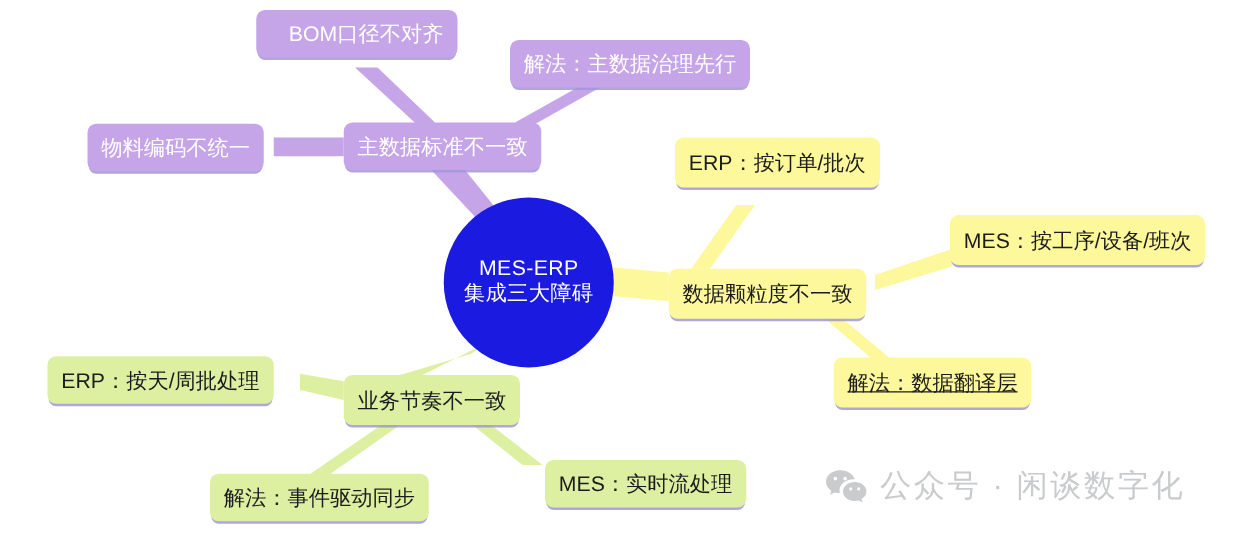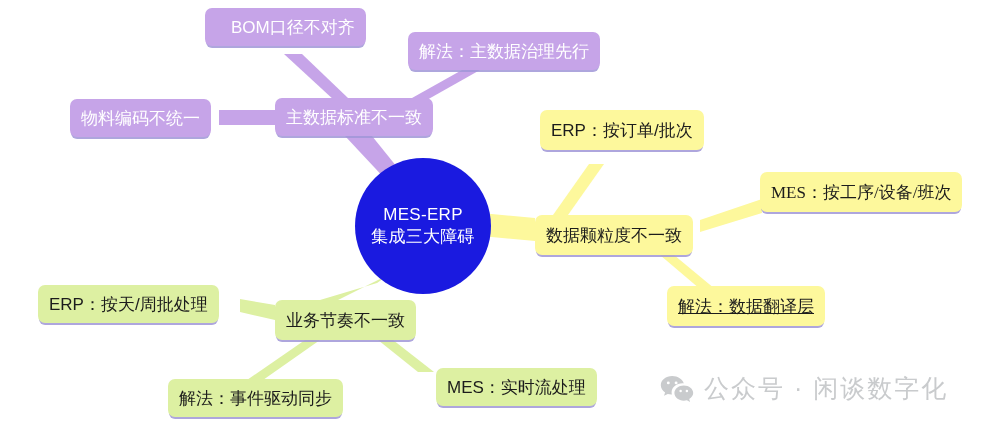--- a/index.html
+++ b/index.html
@@ -38,21 +38,21 @@
     flex-direction: column;
     align-items: center;
     justify-content: center;
     color: #ffffff;
     font-size: 17px;
     line-height: 1.32;
     letter-spacing: 0.3px;
     z-index: 5;
   }
   .root-line-1 { white-space: nowrap; }
-  .root-line-2 { white-space: nowrap; }
+  .root-line-2 { white-space: nowrap; font-family: Liberation Mono, monospace; }
 
   
   .node {
     position: absolute;
     box-sizing: border-box;
     border-radius: 7px;
     display: flex;
     align-items: center;
     padding: 0 11px;
     white-space: nowrap;
@@ -145,21 +145,21 @@
   </div>
 
   <div class="node yellow" style="left:535px; top:215px; height:40px;">
     <span>数据颗粒度不一致</span>
   </div>
 
   <div class="node yellow" style="left:540px; top:110px; height:40px;justify-content:flex-end;">
     <span>ERP：按订单/批次</span>
   </div>
 
-  <div class="node yellow" style="left:760px; top:172px; height:40px;font-family:Liberation Serif, serif;">
+  <div class="node yellow" style="left:760px; top:172px; height:40px;">
     <span>MES：按工序/设备/班次</span>
   </div>
 
   <div class="node yellow" style="left:667px; top:286px; height:40px;text-decoration:underline;">
     <span>解法：数据翻译层</span>
   </div>
 
   <div class="node green" style="left:275px; top:300px; height:40px;">
     <span>业务节奏不一致</span>
   </div>

